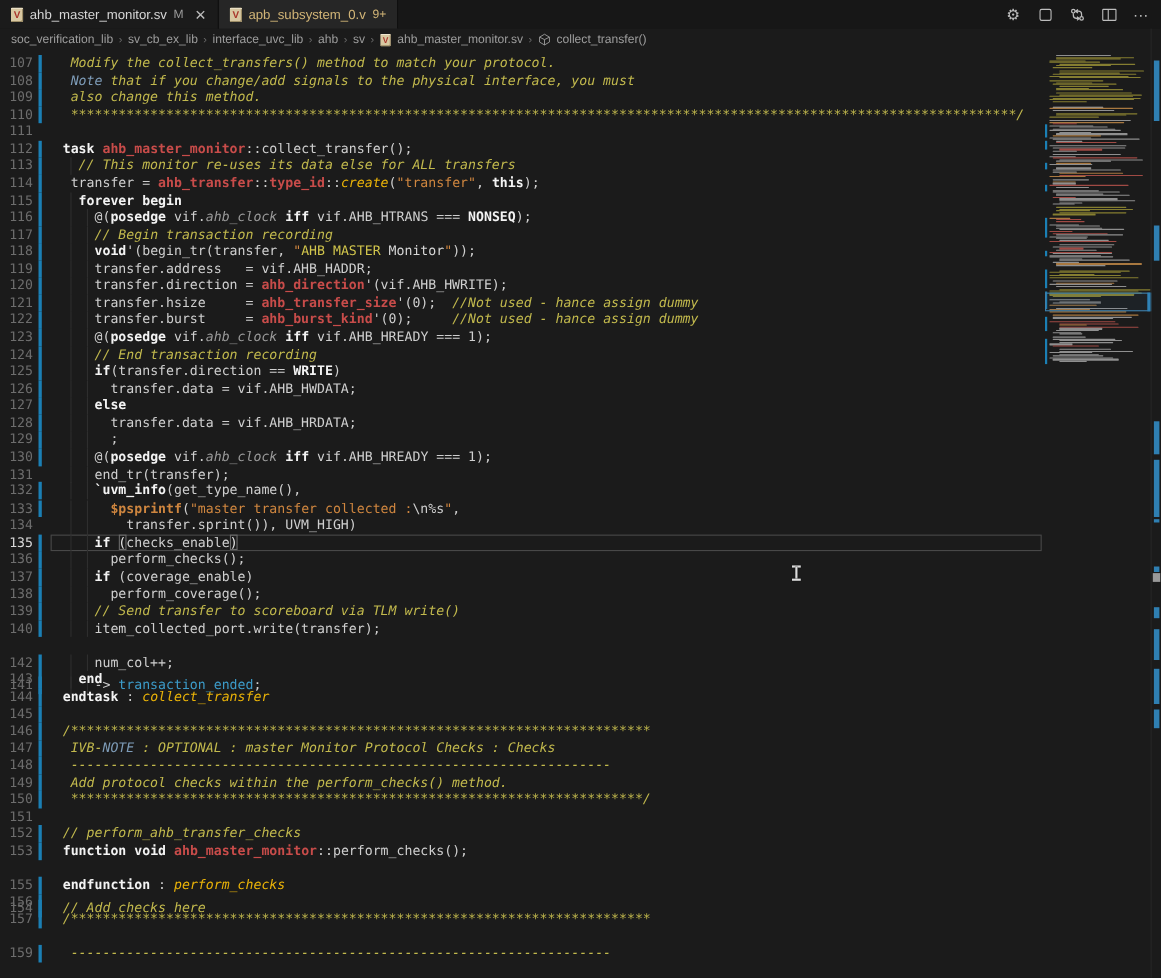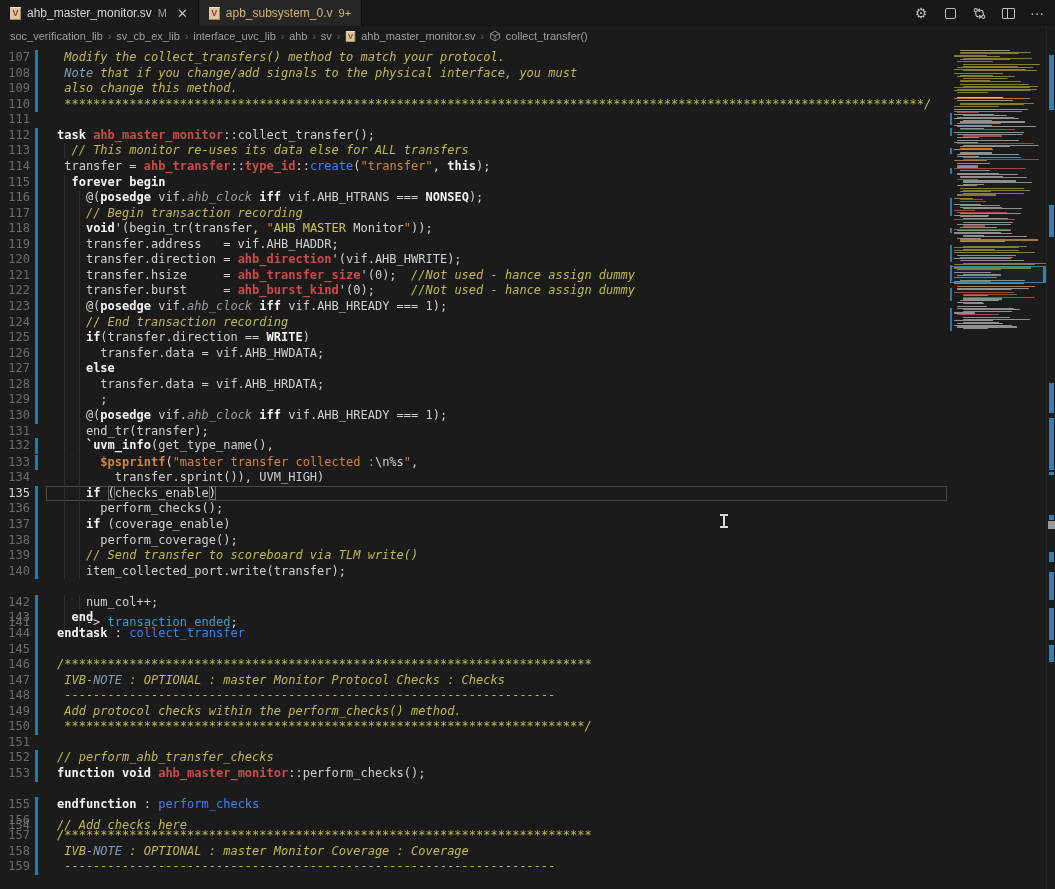--- a/index.html
+++ b/index.html
@@ -43,21 +43,21 @@
   .tk-k{color:#f3f3f3;font-weight:bold}
   .tk-t{color:#c84c4a;font-weight:bold}
   .tk-c{color:#c2b94d;font-style:italic}
   .tk-n{color:#7e9cb8;font-style:italic}
   .tk-s{color:#cf863f}
   .tk-sys{color:#cf863f;font-weight:bold}
   .tk-sc{color:#d1c54c}
   .tk-sw{color:#d6d6d6}
   .tk-se{color:#cfcfcf}
   .tk-e{color:#3c9bc9}
-  .tk-i{color:#3b82f6;}
+  .tk-i{color:#eab308;font-style:italic}
   .tk-d{color:#9a9a9a;font-style:italic}
   .tk-bx{color:#e2e2e2;outline:1px solid #6a6a6a;outline-offset:-1px;}
   
   .minimap{position:absolute;left:950px;top:50px;width:96px;height:300px;}
   .mmrow{position:absolute;height:1.1px;border-radius:.5px;}
   .mmviewport{position:absolute;left:0;right:0;border:1px solid #3f80ac;background:rgba(70,130,180,0.08);}
   .mmviewport .vbar{position:absolute;right:-2px;top:-1px;bottom:-1px;width:4px;background:#2f82b6;}
   .mmgit{position:absolute;left:0;width:2px;background:#1b7fb4;}
   .ruler{position:absolute;left:1046px;top:26px;width:9px;height:863px;border-left:1px solid #262626;}
   .rmark{position:absolute;left:2px;width:5px;background:#2f7fb2;}
@@ -430,25 +430,20 @@
     </div>
     <div class="row" style="top: 766.734px;">
       <span class="ln">156</span>
       <div class="chg"></div>
       <span class="codetext"></span>
     </div>
     <div class="row" style="top: 782.3px;">
       <span class="ln">157</span>
       <div class="chg"></div>
       <span class="codetext"><span class="tk-c">/*************************************************************************</span></span>
-    </div>
-    <div class="row" style="top: 797.866px;">
-      <span class="ln">158</span>
-      <div class="chg"></div>
-      <span class="codetext"><span class="tk-c"> IVB-</span><span class="tk-n">NOTE</span><span class="tk-c"> : OPTIONAL : master Monitor Coverage : Coverage</span></span>
     </div>
     <div class="row" style="top: 813.432px;">
       <span class="ln">159</span>
       <div class="chg"></div>
       <span class="codetext"><span class="tk-c"> --------------------------------------------------------------------</span></span>
     </div>
   </div>
 
 <div class="minimap" id="minimap">
     <div class="mmrow" style="top: 0px; left: 10px; width: 50.2288px; background: rgb(143, 143, 143);"></div>

